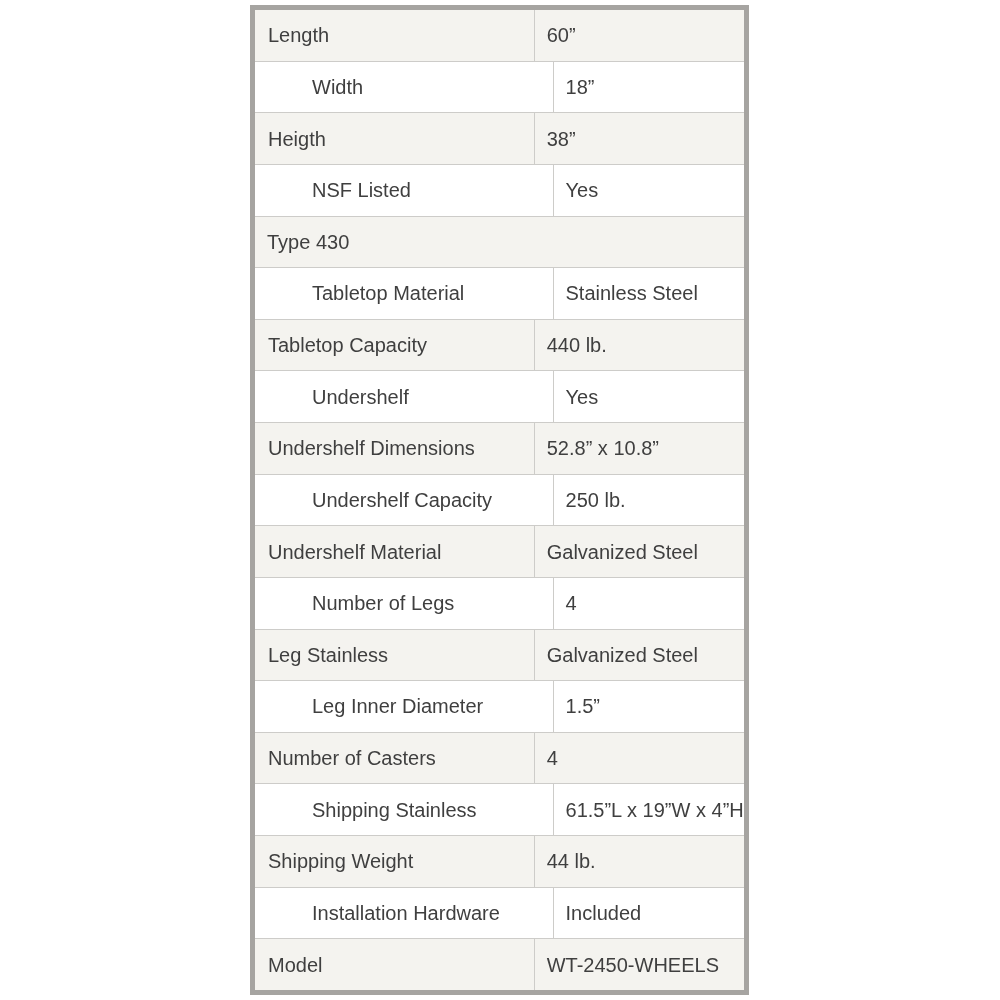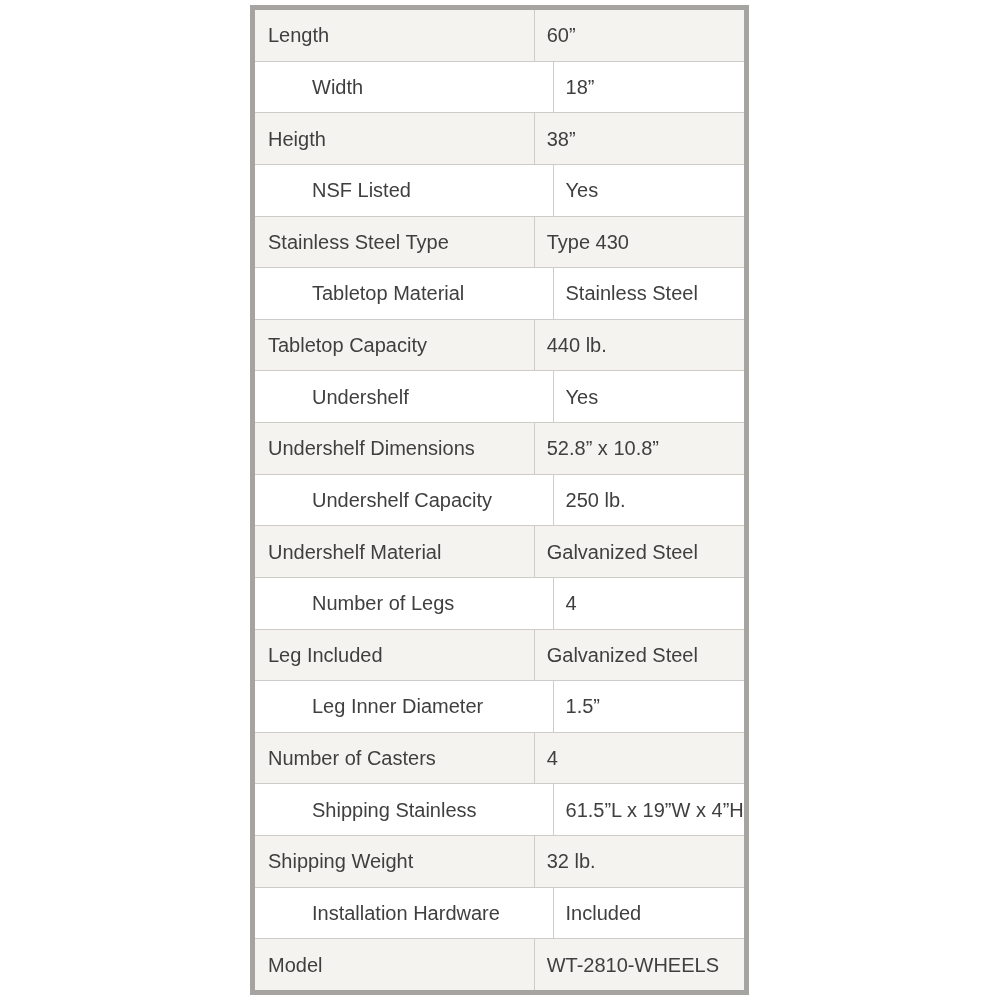--- a/index.html
+++ b/index.html
@@ -82,21 +82,20 @@
     <div class="cell label">Heigth</div>
     <div class="cell value">38”</div>
   </div>
 
   <div class="spec-row plain">
     <div class="cell label">NSF Listed</div>
     <div class="cell value">Yes</div>
   </div>
 
   <div class="spec-row shaded">
-    <div class="cell label">Stainless Steel Type</div>
     <div class="cell value">Type 430</div>
   </div>
 
   <div class="spec-row plain">
     <div class="cell label">Tabletop Material</div>
     <div class="cell value">Stainless Steel</div>
   </div>
 
   <div class="spec-row shaded">
     <div class="cell label">Tabletop Capacity</div>
@@ -122,47 +121,47 @@
     <div class="cell label">Undershelf Material</div>
     <div class="cell value">Galvanized Steel</div>
   </div>
 
   <div class="spec-row plain">
     <div class="cell label">Number of Legs</div>
     <div class="cell value">4</div>
   </div>
 
   <div class="spec-row shaded">
-    <div class="cell label">Leg Included</div>
+    <div class="cell label">Leg Stainless</div>
     <div class="cell value">Galvanized Steel</div>
   </div>
 
   <div class="spec-row plain">
     <div class="cell label">Leg Inner Diameter</div>
     <div class="cell value">1.5”</div>
   </div>
 
   <div class="spec-row shaded">
     <div class="cell label">Number of Casters</div>
     <div class="cell value">4</div>
   </div>
 
   <div class="spec-row plain">
     <div class="cell label">Shipping Stainless</div>
     <div class="cell value">61.5”L x 19”W x 4”H</div>
   </div>
 
   <div class="spec-row shaded">
     <div class="cell label">Shipping Weight</div>
-    <div class="cell value">32 lb.</div>
+    <div class="cell value">44 lb.</div>
   </div>
 
   <div class="spec-row plain">
     <div class="cell label">Installation Hardware</div>
     <div class="cell value">Included</div>
   </div>
 
   <div class="spec-row shaded">
     <div class="cell label">Model</div>
-    <div class="cell value">WT-2810-WHEELS</div>
+    <div class="cell value">WT-2450-WHEELS</div>
   </div>
 </div>
 </div>
 
 </body></html>

